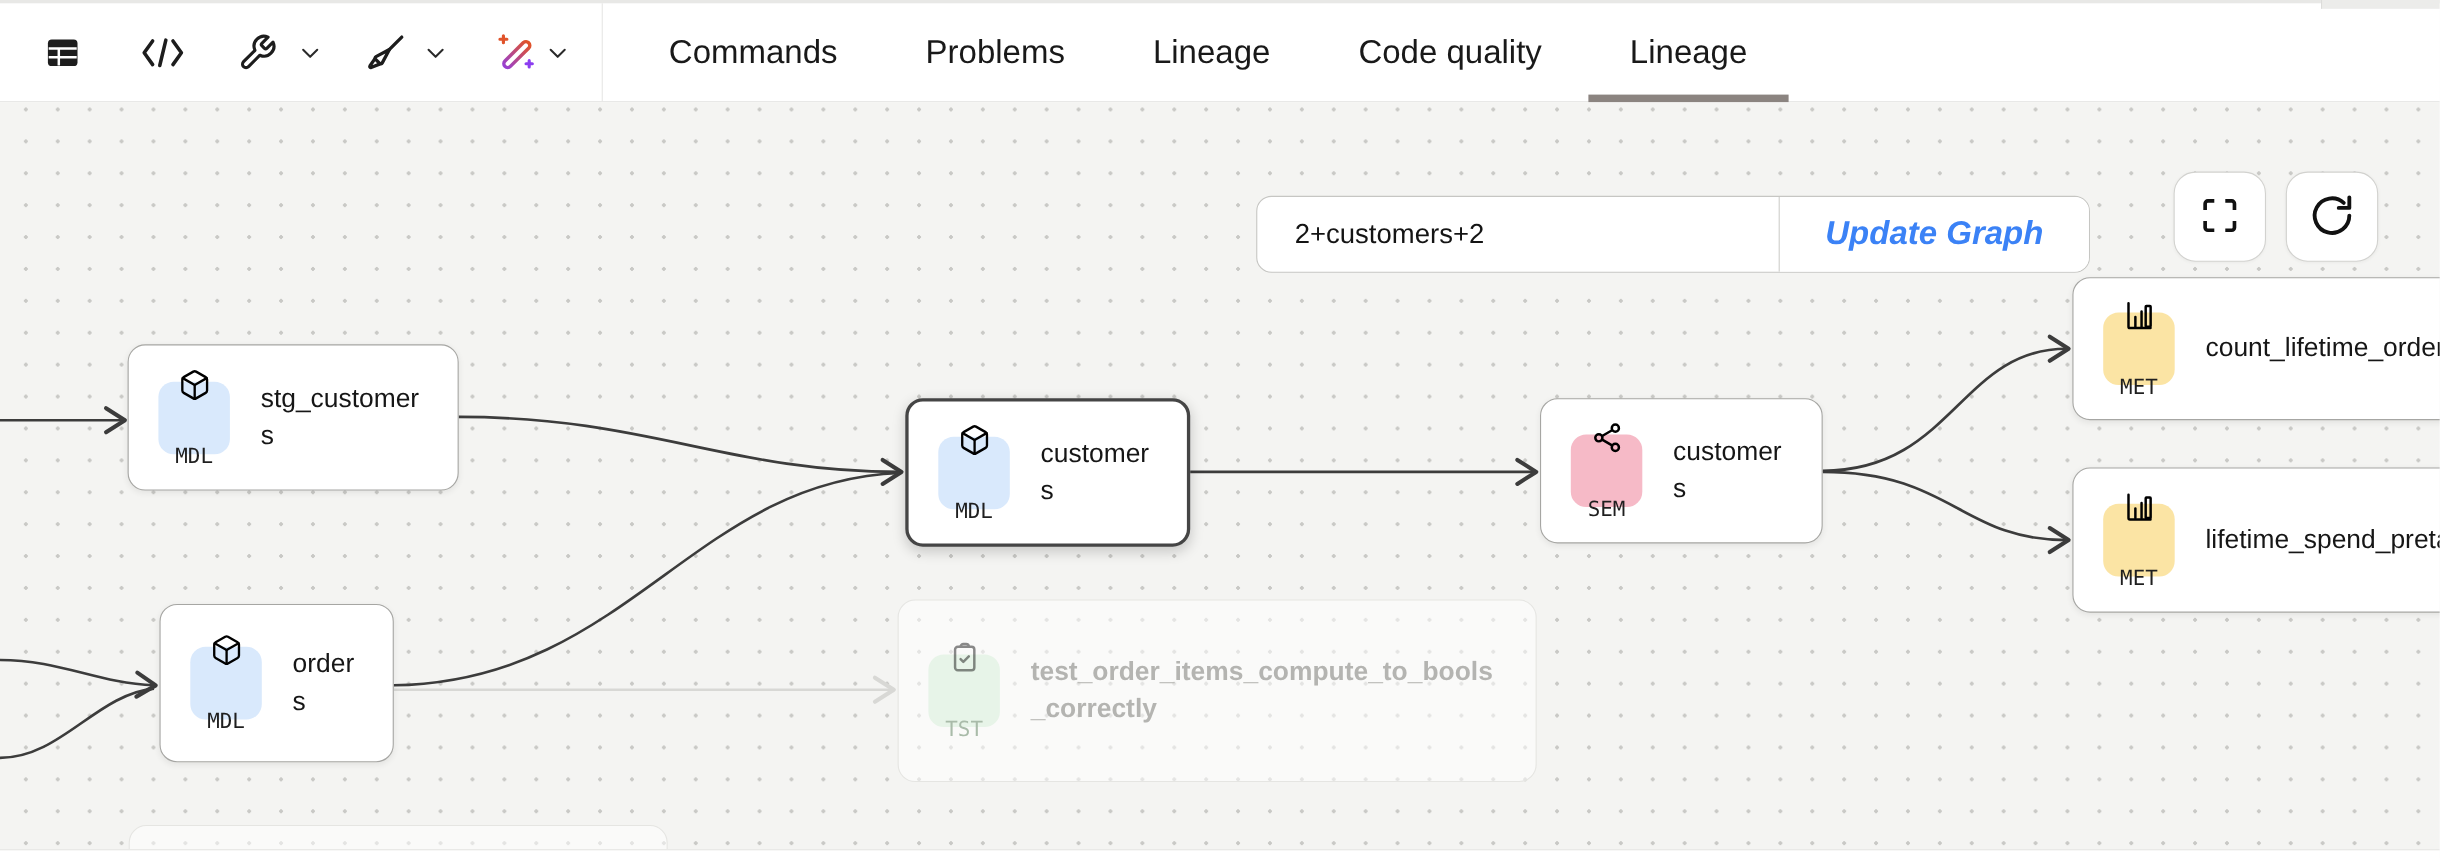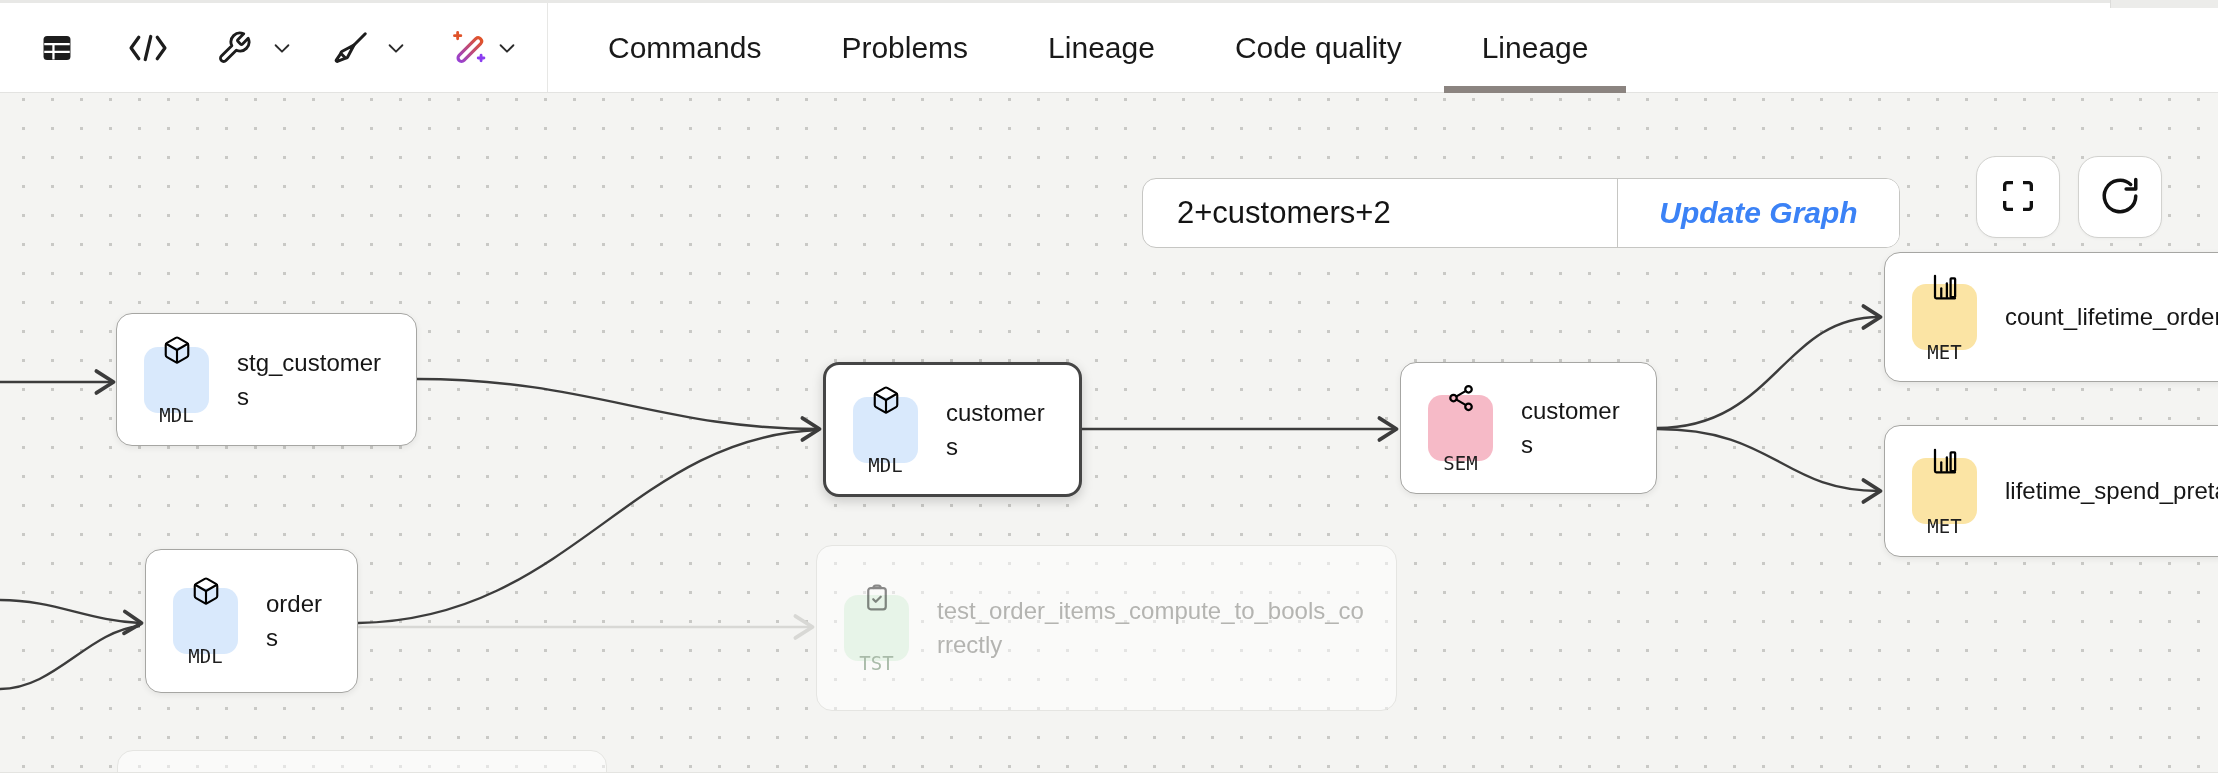--- a/index.html
+++ b/index.html
@@ -31,27 +31,27 @@
 
   
   .node{position:absolute;background:#ffffff;border:1.5px solid #a6a6a3;border-radius:16px;box-sizing:border-box;
     display:flex;align-items:center;box-shadow:0 2px 6px rgba(0,0,0,0.07);cursor:pointer;}
   .node.selected{border:3.5px solid #454545;box-shadow:0 4px 12px rgba(0,0,0,0.18);}
   .node.ghost{background:rgba(255,255,255,0.5);border-color:#e5e5e2;box-shadow:none;}
   .badge{position:absolute;left:27px;width:65px;height:66px;border-radius:14px;display:flex;flex-direction:column;align-items:center;justify-content:center;gap:1px;}
   .badge svg{display:block;}
   .badge .blabel{font-family:"DejaVu Sans Mono",monospace;font-size:19px;font-weight:500;color:#1f1f1f;line-height:1;margin-top:40px;}
   .node .title{margin-left:120px;margin-right:26px;font-size:24px;font-weight:500;color:#161616;line-height:1.4;overflow-wrap:anywhere;}
-  .node.ghost .title{color:#b4b4b1;font-weight:400;}
+  .node.ghost .title{color:#b4b4b1;font-weight:700;}
   .node.ghost .blabel{color:#a9bba9;}
   .node.ghost .badge svg{opacity:.45;}
 
   
   .searchbar{position:absolute;left:1142px;top:85px;width:758px;height:70px;background:#ffffff;border:1.5px solid #c6c6c3;border-radius:14px;box-sizing:border-box;display:flex;overflow:hidden;}
-  .search-input{flex:0 0 475px;display:flex;align-items:center;padding-left:34px;font-size:31px;color:#141414;border-right:1.5px solid #c6c6c3;box-sizing:border-box;cursor:text;white-space:nowrap;}
+  .search-input{flex:0 0 475px;display:flex;align-items:center;padding-left:34px;font-size:25px;color:#141414;border-right:1.5px solid #c6c6c3;box-sizing:border-box;cursor:text;white-space:nowrap;}
   .update-btn{flex:1;display:flex;align-items:center;justify-content:center;font-family:"Liberation Sans",sans-serif;font-size:30px;font-weight:700;color:#3b82f6;background:#fff;border:none;cursor:pointer;font-style:italic;}
   .iconbtn{position:absolute;top:63px;width:84px;height:82px;background:#fff;border:1.5px solid #d2d2cf;border-radius:20px;box-sizing:border-box;display:flex;align-items:center;justify-content:center;color:#111;cursor:pointer;box-shadow:0 1px 3px rgba(0,0,0,0.04);}
   .iconbtn.fullscreen{left:1976px;}
   .iconbtn.refresh{left:2078px;}
 </style>
 </head>
 <body>
 
 <div class="app">
 

